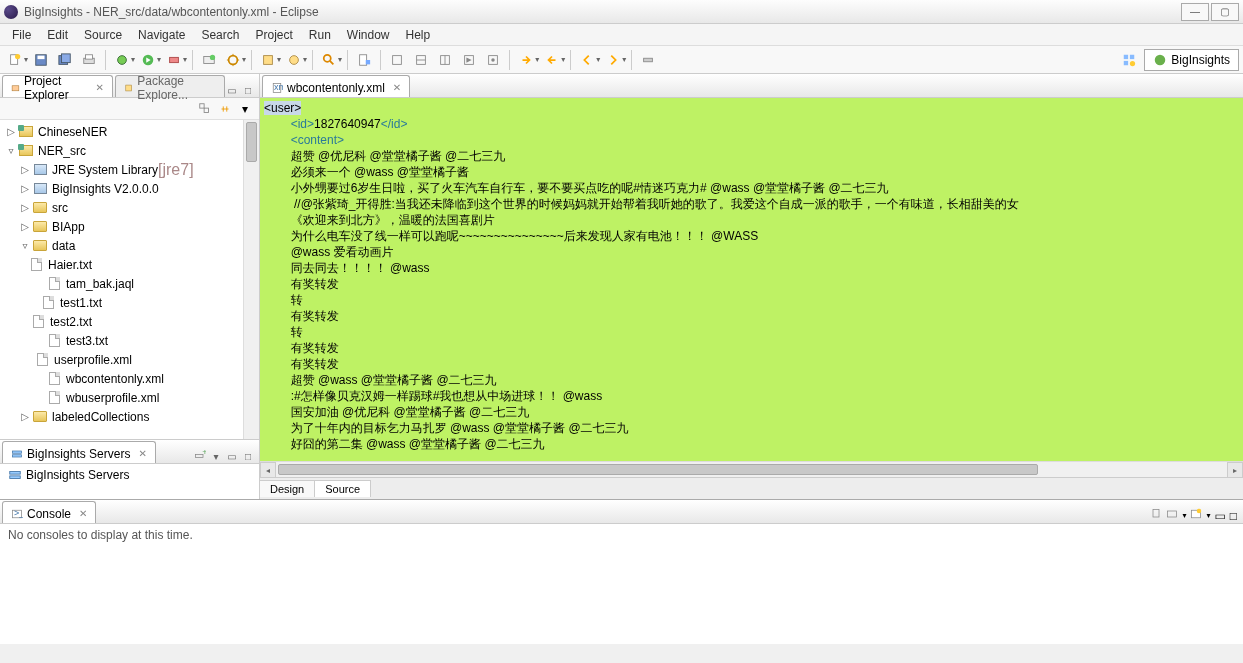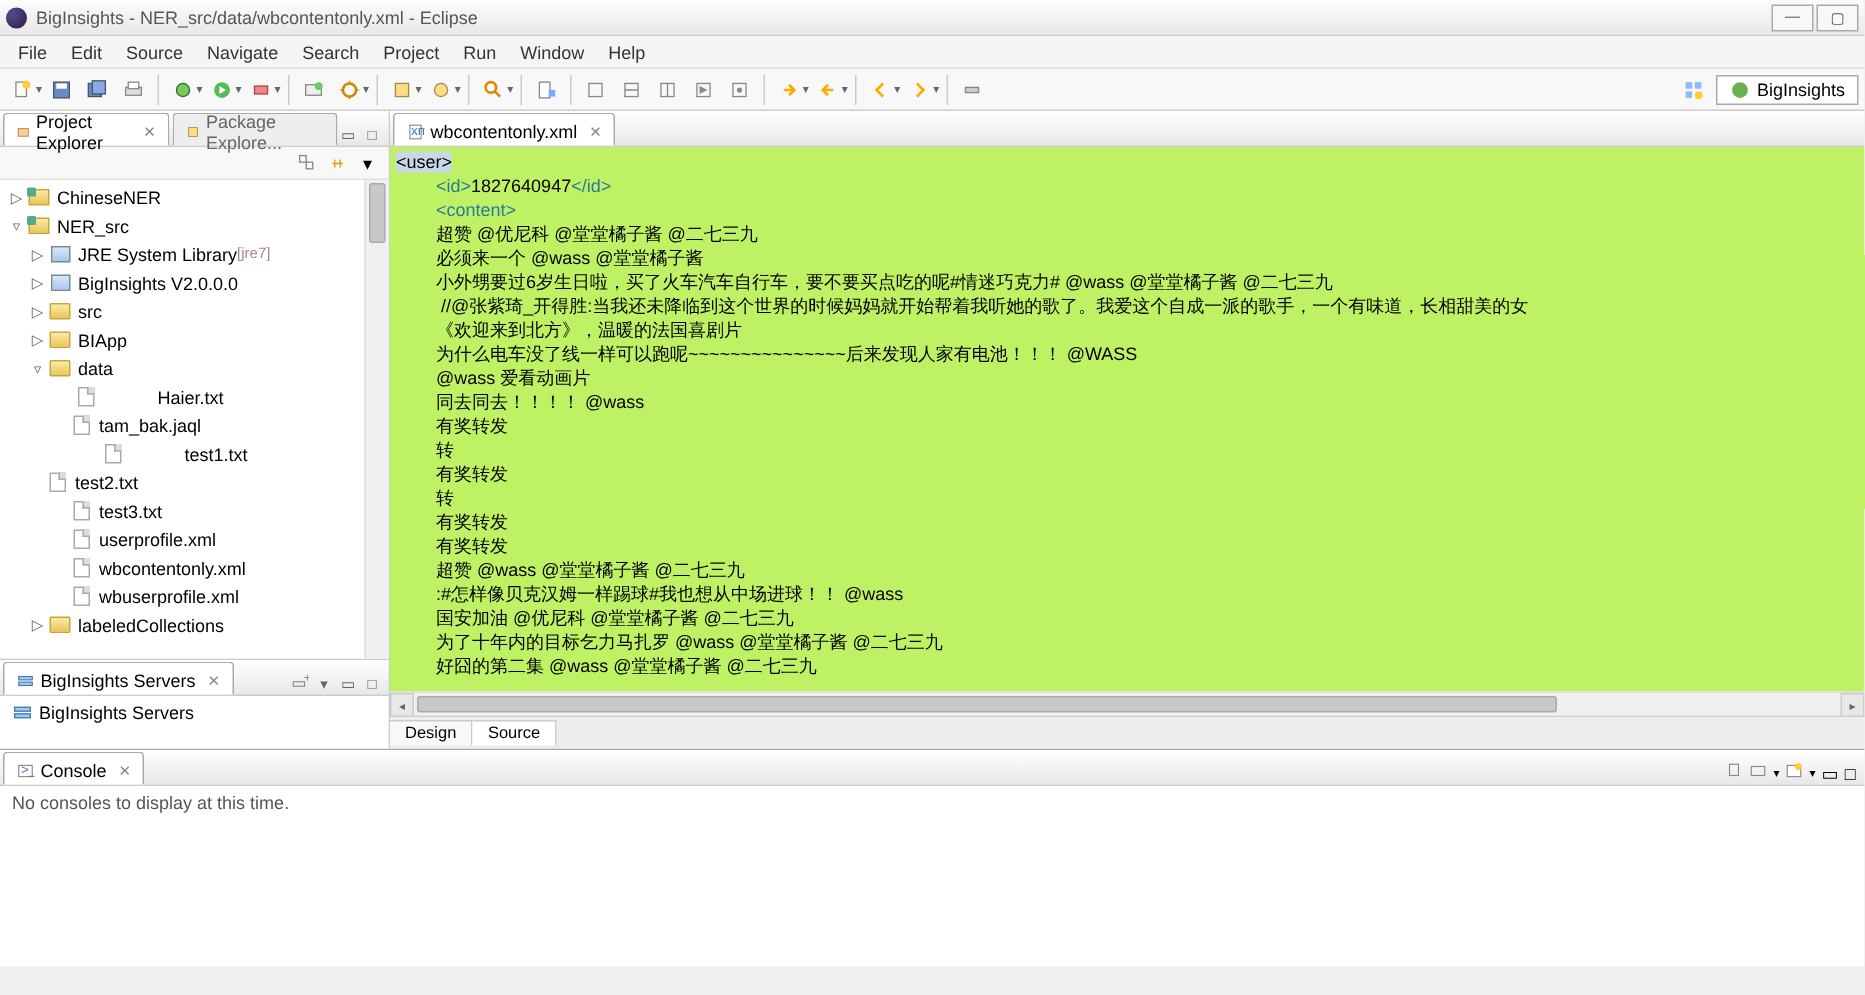--- a/index.html
+++ b/index.html
@@ -7,21 +7,21 @@
 .titlebar { height: 24px; background: linear-gradient(#fdfdfd,#e8e8e8); border-bottom: 1px solid #ccc; display: flex; align-items: center; padding: 0 4px; }
 .titlebar .eclipse-icon { width: 14px; height: 14px; background: radial-gradient(circle at 30% 30%, #5a4a8a, #2a1a4a); border-radius: 50%; margin-right: 6px; }
 .titlebar .title { flex: 1; color: #555; }
 .titlebar .winbtn { width: 28px; height: 18px; border: 1px solid #aaa; background: #f8f8f8; margin-left: 2px; display: flex; align-items:center; justify-content:center; font-size:10px; color:#555; }
 .menubar { height: 22px; background: #f5f5f5; border-bottom: 1px solid #ddd; display: flex; align-items: center; padding: 0 4px; }
 .menubar .menu { padding: 2px 8px; color: #333; cursor: pointer; }
 .toolbar { height: 28px; background: #f8f8f8; border-bottom: 1px solid #ccc; display: flex; align-items: center; padding: 0 4px; gap: 2px; }
 .toolbar .tb { width: 22px; height: 22px; display:flex; align-items:center; justify-content:center; border: 1px solid transparent; border-radius:2px; }
 .toolbar .sep { width: 1px; height: 20px; background: #ccc; margin: 0 3px; }
 .toolbar .dd { font-size:8px; color:#666; margin-left:-4px; }
-.toolbar .persp { margin-left:auto; display:flex; align-items:center; gap:4px; }
+.toolbar .persp { margin-left:auto; display:flex; gap:4px; }
 .toolbar .persp-btn { border:1px solid #aaa; padding:2px 8px; background:#fff; display:flex; align-items:center; gap:4px; }
 .workspace { display:flex; height: 425px; }
 .left-col { width: 260px; display:flex; flex-direction:column; border-right:1px solid #ccc; }
 .tabbar { height: 24px; background: linear-gradient(#fff,#e8e8e8); border-bottom:1px solid #ccc; display:flex; align-items:flex-end; position:relative; }
 .tab { height:22px; padding:2px 8px 0 8px; border:1px solid #aaa; border-bottom:none; background:#fff; margin-left:2px; border-radius:3px 3px 0 0; display:flex; align-items:center; gap:4px; font-size:11px; }
 .tab.inactive { background:#eee; color:#666; }
 .tab .xicon { font-size:10px; color:#888; margin-left:4px; }
 .tab .ticon { width:12px; height:12px; }
 .tabbar .right-tools { margin-left:auto; display:flex; gap:2px; padding-right:4px; align-items:center; }
 .tabbar .tool { width:14px; height:14px; font-size:10px; color:#666; display:flex; align-items:center; justify-content:center; }
@@ -32,21 +32,21 @@
 .tree .scrollbar-v .thumb { position:absolute; left:2px; right:2px; top:2px; height:40px; background:#c8c8c8; border:1px solid #aaa; border-radius:2px; }
 .tree-row { display:flex; align-items:center; height:19px; padding-left:4px; white-space:nowrap; }
 .tw { width:14px; text-align:center; color:#666; font-size:10px; }
 .ficon { width:16px; height:16px; margin-right:4px; display:inline-flex; align-items:center; justify-content:center; font-size:11px; }
 .folder-icon { background:linear-gradient(#fce9a8,#e8c65a); border:1px solid #c9a53a; border-radius:1px; width:14px; height:11px; }
 .proj-icon { background:linear-gradient(#fce9a8,#e8c65a); border:1px solid #c9a53a; width:14px; height:11px; position:relative; }
 .proj-icon::after { content:""; position:absolute; left:-2px; top:-2px; width:6px; height:6px; background:#5a8; border-radius:1px; }
 .file-icon { background:#fff; border:1px solid #aaa; width:11px; height:13px; position:relative; }
 .file-icon::before { content:""; position:absolute; right:-1px; top:-1px; width:4px; height:4px; background:#ddd; border-left:1px solid #aaa; border-bottom:1px solid #aaa; }
 .jar-icon { background:linear-gradient(#d8e8f8,#a8c8e8); border:1px solid #789; width:13px; height:11px; }
-.jre-dec { color:#a88; font-size:10px; }
+.jre-dec { color:#a88; font-size:16px; }
 .servers-view { height:60px; }
 .servers-body { background:#fff; flex:1; padding:4px 8px; }
 .servers-body .srow { display:flex; align-items:center; gap:4px; }
 .editor-col { flex:1; display:flex; flex-direction:column; }
 .editor-tabbar { height:24px; background: linear-gradient(#fff,#e8e8e8); border-bottom:1px solid #ccc; display:flex; align-items:flex-end; }
 .editor-body { flex:1; background:#bef264; overflow:auto; position:relative; font-family: Consolas, monospace; font-size:13px; padding:2px 4px; line-height:16px; }
 .editor-body .ln { white-space:pre; }
 .xml-tag { color:#2a7a9a; }
 .sel { background:#c8d8e8; }
 .editor-hscroll { height:16px; background:#f0f0f0; border-top:1px solid #ddd; position:relative; }
@@ -335,51 +335,51 @@
             </span>
             <span>BIApp</span>
           </div>
         <div class="tree-row" style="padding-left:18px;">
             <span class="tw">▿</span>
             <span class="ficon">
               <span class="folder-icon"></span>
             </span>
             <span>data</span>
           </div>
-        <div class="tree-row" style="padding-left:49px;gap:36px;">
+        <div class="tree-row" style="padding-left:28px;">
             <span class="ficon">
               <span class="file-icon"></span>
             </span>
             <span>Haier.txt</span>
           </div>
         <div class="tree-row" style="padding-left:46px;">
             <span class="ficon">
               <span class="file-icon"></span>
             </span>
             <span>tam_bak.jaql</span>
           </div>
-        <div class="tree-row" style="padding-left:67px;gap:36px;">
+        <div class="tree-row" style="padding-left:40px;">
             <span class="ficon">
               <span class="file-icon"></span>
             </span>
             <span>test1.txt</span>
           </div>
         <div class="tree-row" style="padding-left:30px;">
             <span class="ficon">
               <span class="file-icon"></span>
             </span>
             <span>test2.txt</span>
           </div>
         <div class="tree-row" style="padding-left:46px;">
             <span class="ficon">
               <span class="file-icon"></span>
             </span>
             <span>test3.txt</span>
           </div>
-        <div class="tree-row" style="padding-left:46px;">
+        <div class="tree-row" style="padding-left:34px;">
             <span class="ficon">
               <span class="file-icon"></span>
             </span>
             <span>userprofile.xml</span>
           </div>
         <div class="tree-row" style="padding-left:46px;">
             <span class="ficon">
               <span class="file-icon"></span>
             </span>
             <span>wbcontentonly.xml</span>

